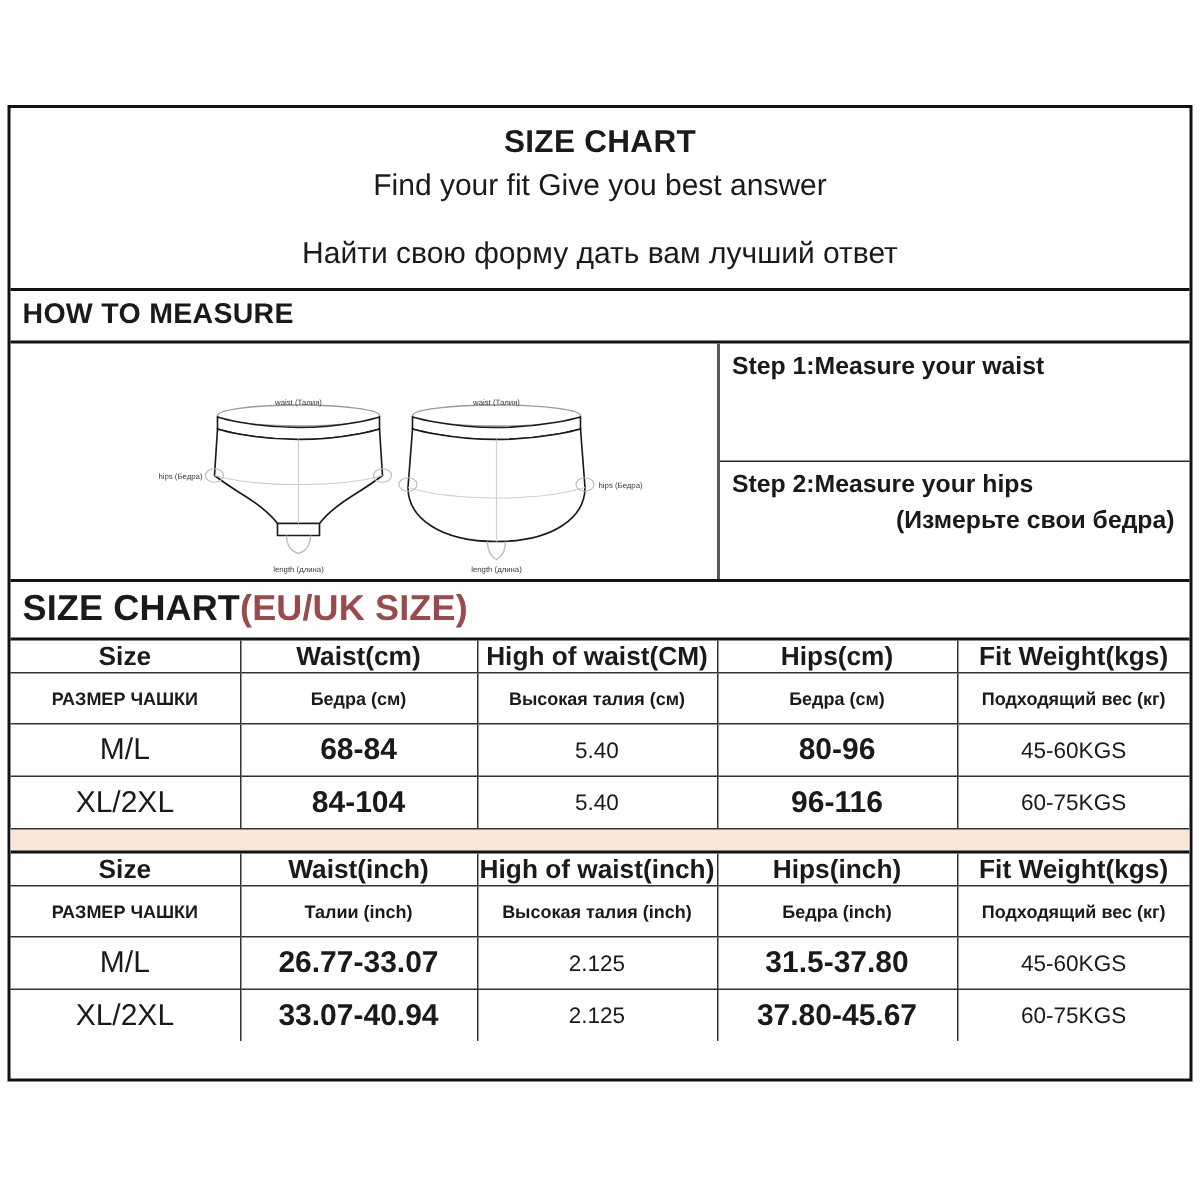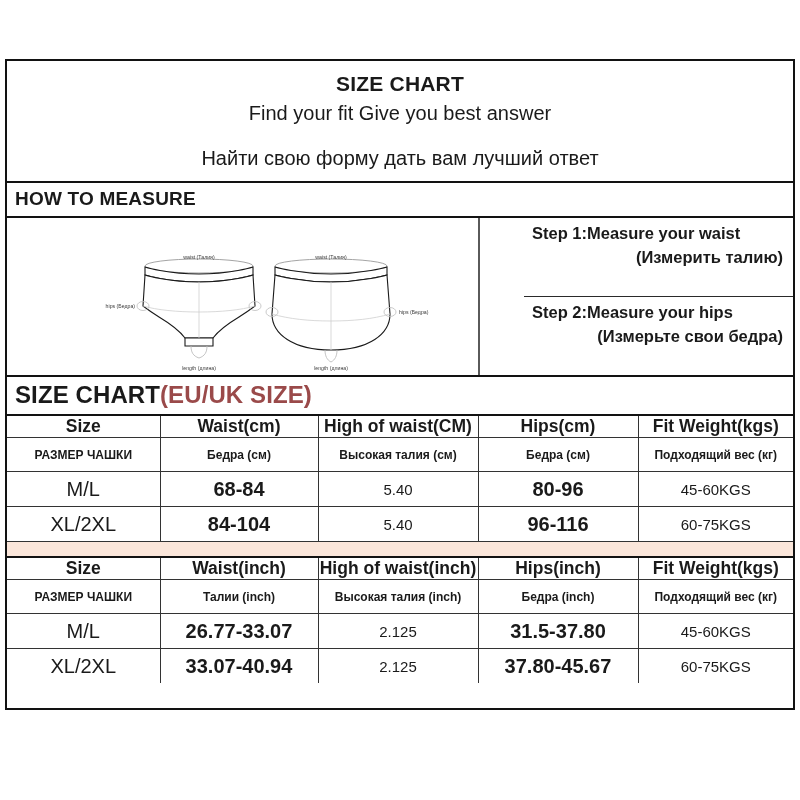--- a/index.html
+++ b/index.html
@@ -20,21 +20,21 @@
     width: 800px;
     height: 800px;
     overflow: hidden;
     background: #fff;
   }
 
   
   .card {
     position: absolute;
     left: 5px;
-    top: 59px;
+    top: 70px;
     width: 790px;
     height: 651px;
     box-sizing: border-box;
     border: 2px solid #121212;
     background: #fff;
   }
 
   
   .header {
     box-sizing: border-box;
@@ -71,21 +71,20 @@
     font-size: 19px;
     font-weight: bold;
     letter-spacing: .2px;
   }
 
   .measure-block {
     display: flex;
     box-sizing: border-box;
     border-bottom: 2px solid #121212;
     height: 159px;
-    gap: 44px;
   }
   .diagram-cell {
     width: 473px;
     box-sizing: border-box;
     border-right: 2px solid #5a5a5a;
     position: relative;
     overflow: hidden;
   }
   .steps-cell {
     flex: 1;
@@ -235,21 +234,20 @@
 
           <text class="dlabel" x="324" y="41" text-anchor="middle">waist (Талия)</text>
           <text class="dlabel" x="392" y="96" text-anchor="start">hips (Бедра)</text>
           <text class="dlabel" x="324" y="152" text-anchor="middle">length (длина)</text>
         </svg>
       </div>
 
       <div class="steps-cell">
         <div class="step first">
           <div class="l1">Step 1:Measure your waist</div>
-          <div class="l2">(Измерить талию)</div>
         </div>
         <div class="step">
           <div class="l1">Step 2:Measure your hips</div>
           <div class="l2">(Измерьте свои бедра)</div>
         </div>
       </div>
     </div>
 
     <div class="chart-heading">
       <span>SIZE CHART</span><span class="accent">(EU/UK SIZE)</span>

